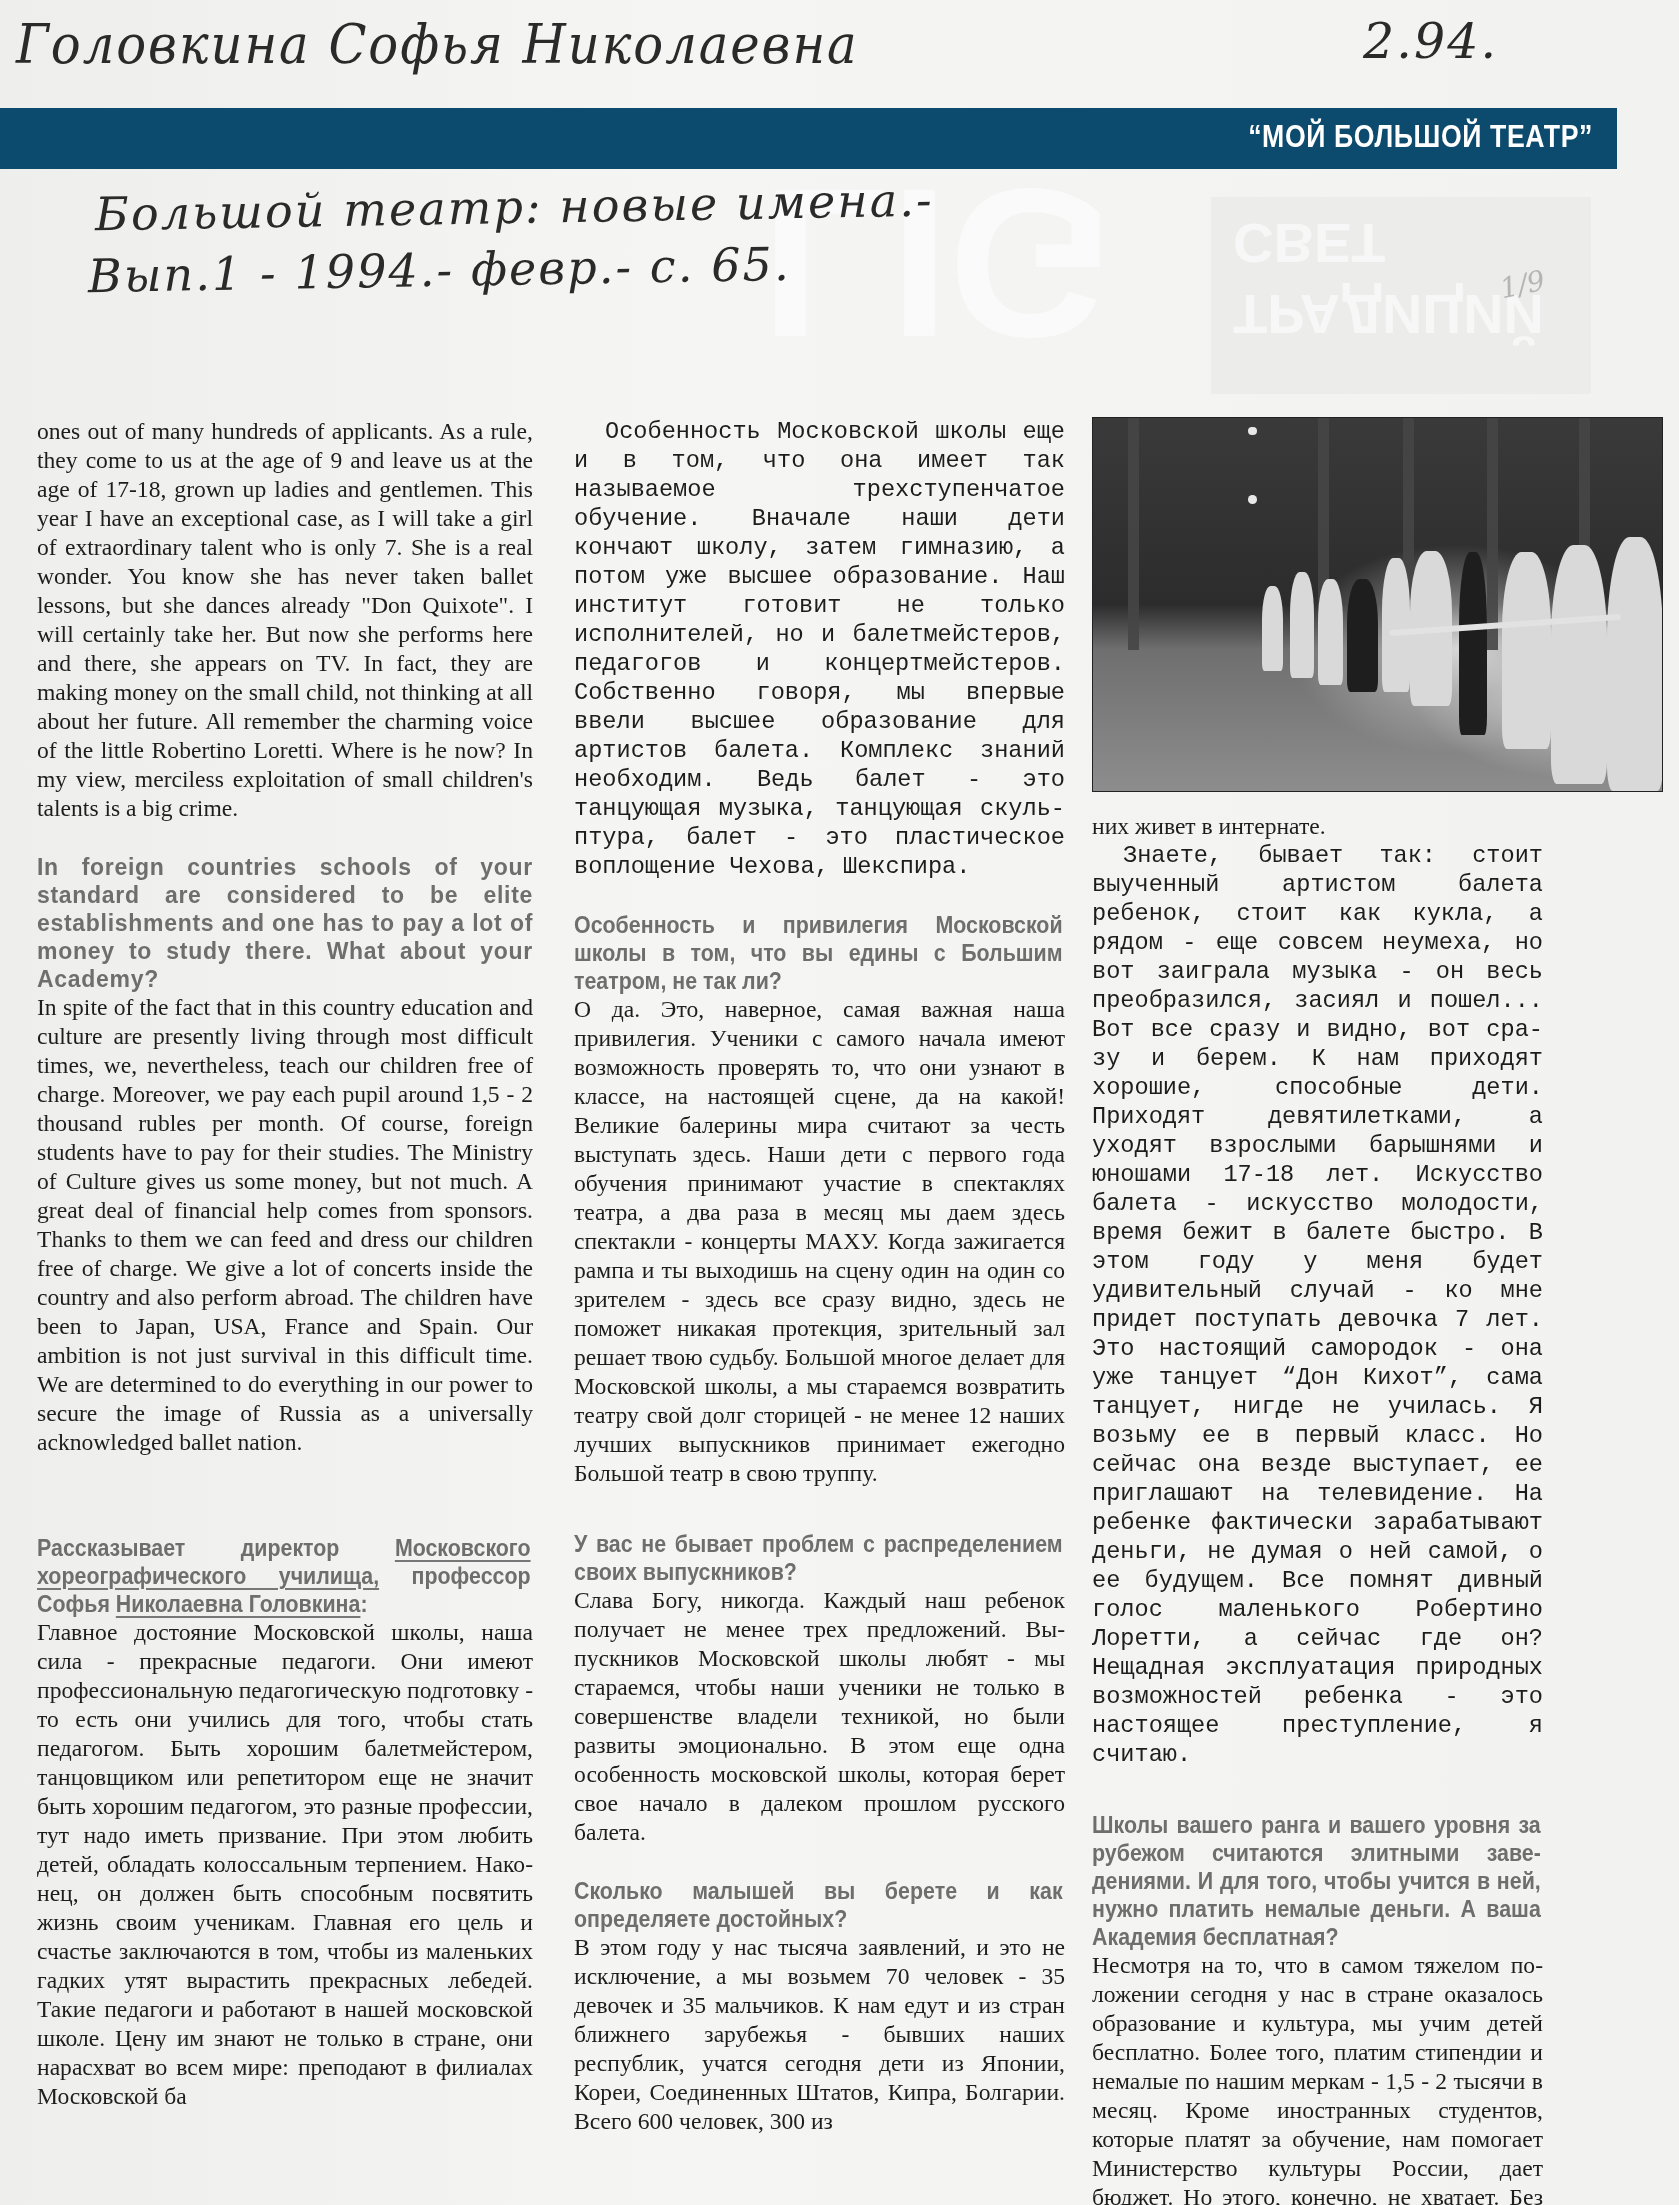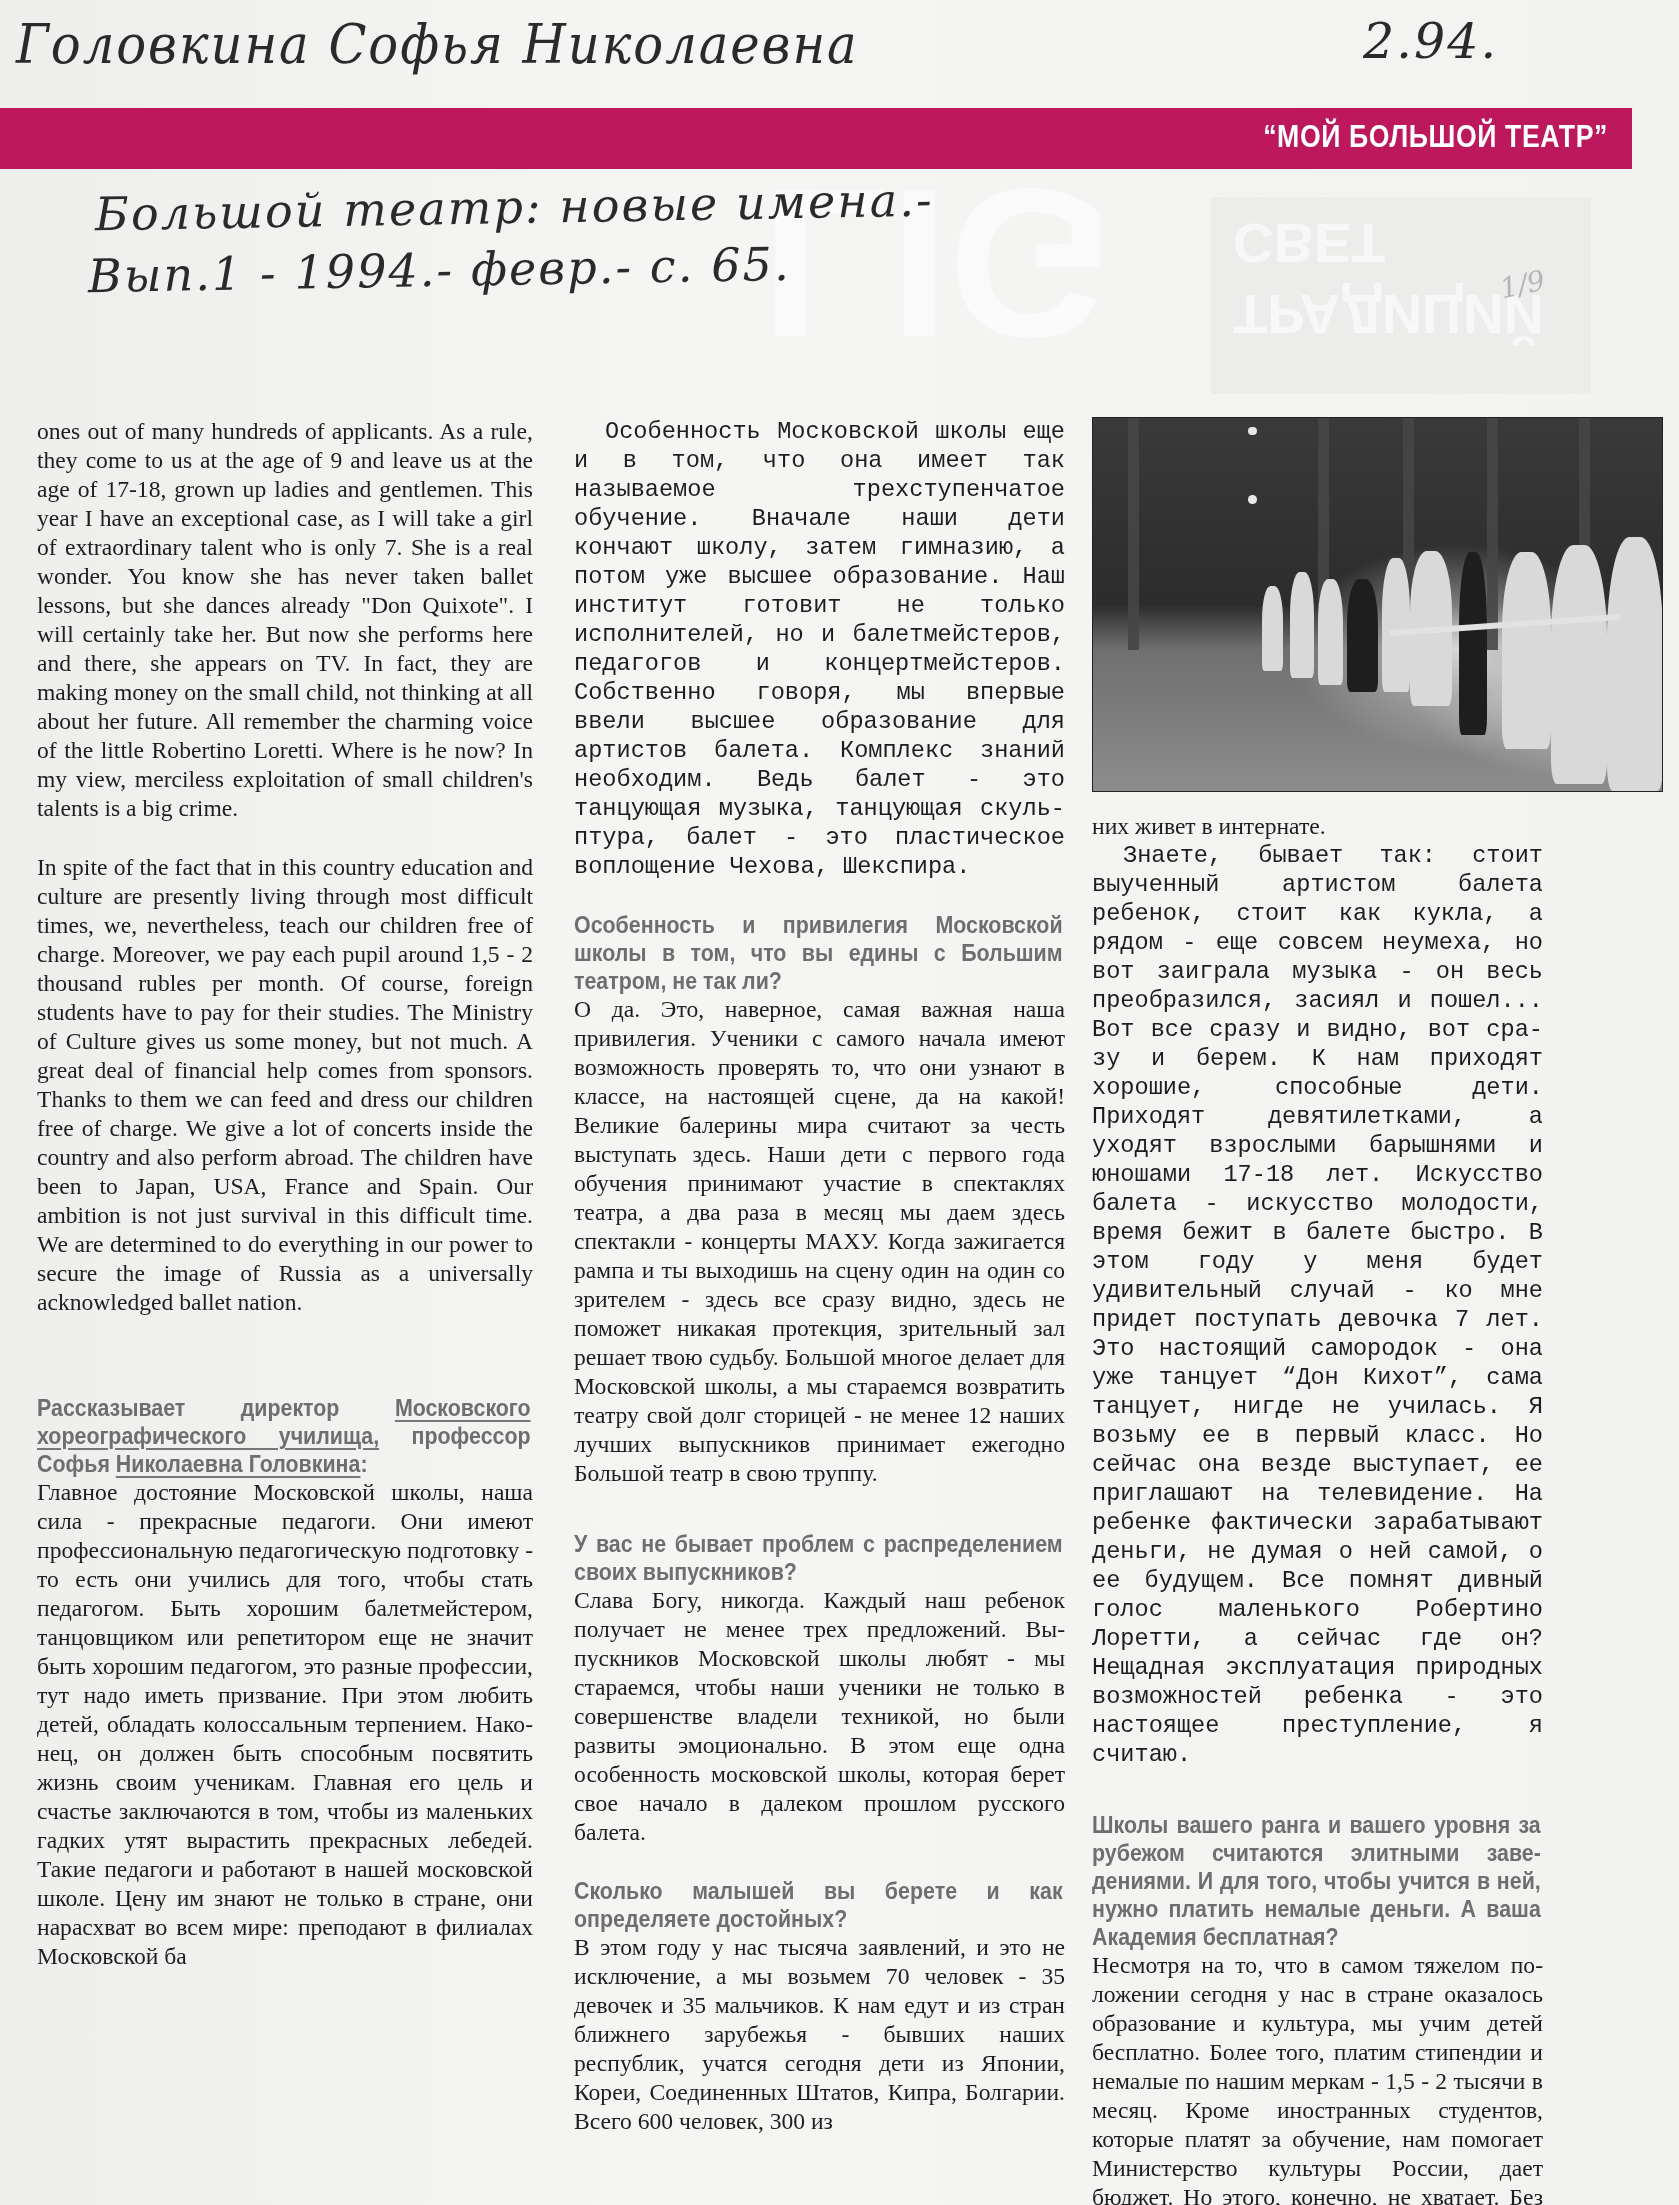--- a/index.html
+++ b/index.html
@@ -15,21 +15,21 @@
   
   .hand { position: absolute; font-family: "DejaVu Serif", serif; font-style: italic;
     color: #2a2a2a; letter-spacing: 2.1px; font-weight: normal; }
   .hand-name { left: 15.5px; top: 12.7px; font-size: 54px; transform: scaleX(0.92); transform-origin: left; }
   .hand-date { left: 1363px; top: 12.7px; font-size: 49px; }
   .hand-cite1 { left: 95px; top: 180px; font-size: 46px; transform: rotate(-1deg); }
   .hand-cite2 { left: 88px; top: 243px; font-size: 46px; transform: rotate(-1deg); }
   .hand-folio { left: 1500px; top: 268px; font-size: 28px; color: #b5b5b5; transform: rotate(-12deg); letter-spacing: 0; }
 
   
-  .band { position: absolute; left: 0; top: 108px; width: 1617px; height: 61px; background: #be185d; padding-left: 15px; }
+  .band { position: absolute; left: 0; top: 108px; width: 1617px; height: 61px; background: #0c4a6e; }
   .band-title { position: absolute; right: 24px; top: 11.3px; font-family: "Liberation Sans", sans-serif;
     font-weight: bold; font-size: 31px; color: #ffffff; letter-spacing: 0.7px; transform: scaleX(0.86); transform-origin: right; }
 
   
   .ghost { position: absolute; font-family: "Liberation Sans", sans-serif; font-weight: bold; color: #fbfbfb;
     user-select: none; }
   .ghost-big { left: 761px; top: 141px; font-size: 211px; transform: scaleX(-1) rotate(180deg); opacity: 0.9; }
   .ghost-panel { position: absolute; left: 1211px; top: 197px; width: 380px; height: 197px; background: #ececea; }
   .ghost-svet { left: 1233px; top: 211px; font-size: 56px; color: #f7f7f7; transform: scaleY(-1); }
   .ghost-trad { left: 1233px; top: 282px; font-size: 56px; color: #f7f7f7; transform: scaleY(-1); }
@@ -83,20 +83,21 @@
   <span class="band-title">“МОЙ БОЛЬШОЙ ТЕАТР”</span>
 </div>
 
 <div class="hand hand-cite1">Большой театр: новые имена.-</div>
 <div class="hand hand-cite2">Вып.1 - 1994.- февр.- с. 65.</div>
 <div class="hand hand-folio">1/9</div>
 
 <div class="col col-1">
   <p>ones out of many hundreds of applicants. As a rule, they come to us at the age of 9 and leave us at the age of 17-18, grown up ladies and gentlemen. This year I have an exceptional case, as I will take a girl of extraordinary talent who is only 7. She is a real wonder. You know she has never taken ballet lessons, but she dances already "Don Quixote". I will certainly take her. But now she performs here and there, she appears on TV. In fact, they are making money on the small child, not thinking at all about her future. All remember the charming voice of the little Robertino Loretti. Where is he now? In my view, merciless exploitation of small children's talents is a big crime.</p>
   <div class="gap-s"></div>
+  <p class="q q-en">In foreign countries schools of your standard are considered to be elite establishments and one has to pay a lot of money to study there. What about your Academy?</p>
   <p>In spite of the fact that in this country educa­tion and culture are presently living through most difficult times, we, nevertheless, teach our children free of charge. Moreover, we pay each pupil around 1,5 - 2 thousand rubles per month. Of course, foreign students have to pay for their studies. The Ministry of Culture gives us some money, but not much. A great deal of financial help comes from sponsors. Thanks to them we can feed and dress our children free of charge. We give a lot of concerts inside the country and also perform abroad. The children have been to Japan, USA, France and Spain. Our ambition is not just survival in this diffi­cult time. We are determined to do everything in our power to secure the image of Russia as a universally acknowledged ballet nation.</p>
   <div class="gap-l"></div>
   <p class="q q-ru"><span>Рассказывает директор </span><span class="underline">Московского хореографического училища,</span><span> профес­сор Софья </span><span class="underline">Николаевна Головкина</span><span>:</span></p>
   <p>Главное достояние Московской школы, на­ша сила - прекрасные педагоги. Они име­ют профессиональную педагогическую подготовку - то есть они учились для то­го, чтобы стать педагогом. Быть хорошим балетмейстером, танцовщиком или репе­титором еще не значит быть хорошим педа­гогом, это разные профессии, тут надо иметь призвание. При этом любить детей, обладать колоссальным терпением. Нако­нец, он должен быть способным посвятить жизнь своим ученикам. Главная его цель и счастье заключаются в том, чтобы из ма­леньких гадких утят вырастить прекрасных лебедей. Такие педагоги и работают в на­шей московской школе. Цену им знают не только в стране, они нарасхват во всем ми­ре: преподают в филиалах Московской ба­</p>
 </div>
 
 <div class="col col-2">
   <p class="indent">Особенность Московской школы еще и в том, что она имеет так называемое трех­ступенчатое обучение. Вначале наши дети кончают школу, затем гимназию, а потом уже высшее образование. Наш институт готовит не только исполнителей, но и ба­летмейстеров, педагогов и концертмейсте­ров. Собственно говоря, мы впервые ввели высшее образование для артистов балета. Комплекс знаний необходим. Ведь балет - это танцующая музыка, танцующая скуль­птура, балет - это пластическое воплоще­ние Чехова, Шекспира.</p>
   <div class="gap-s"></div>
   <p class="q q-ru">Особенность и привилегия Московской школы в том, что вы едины с Большим театром, не так ли?</p>

